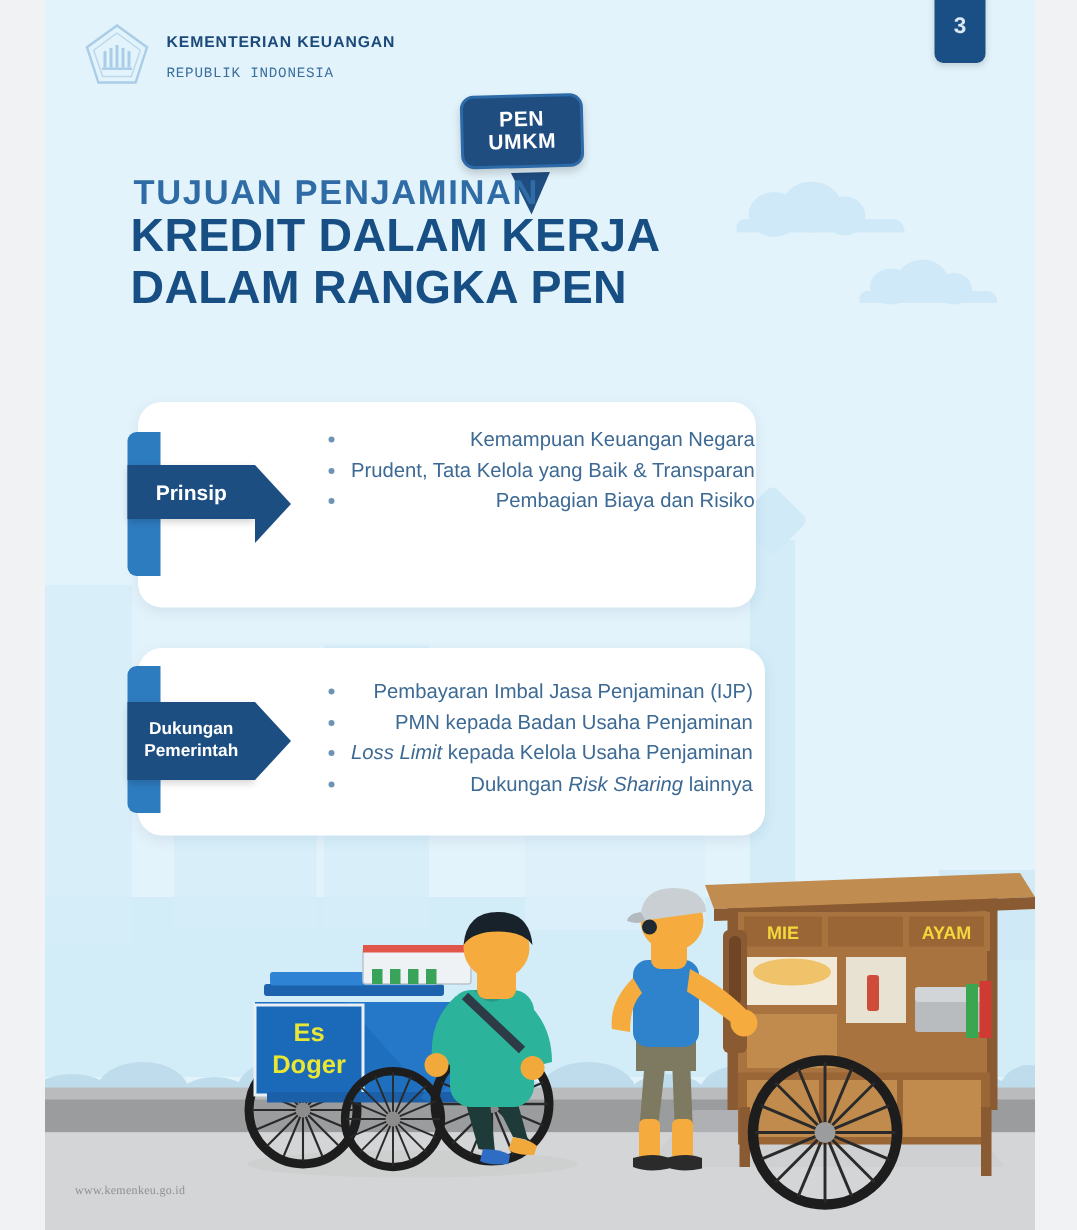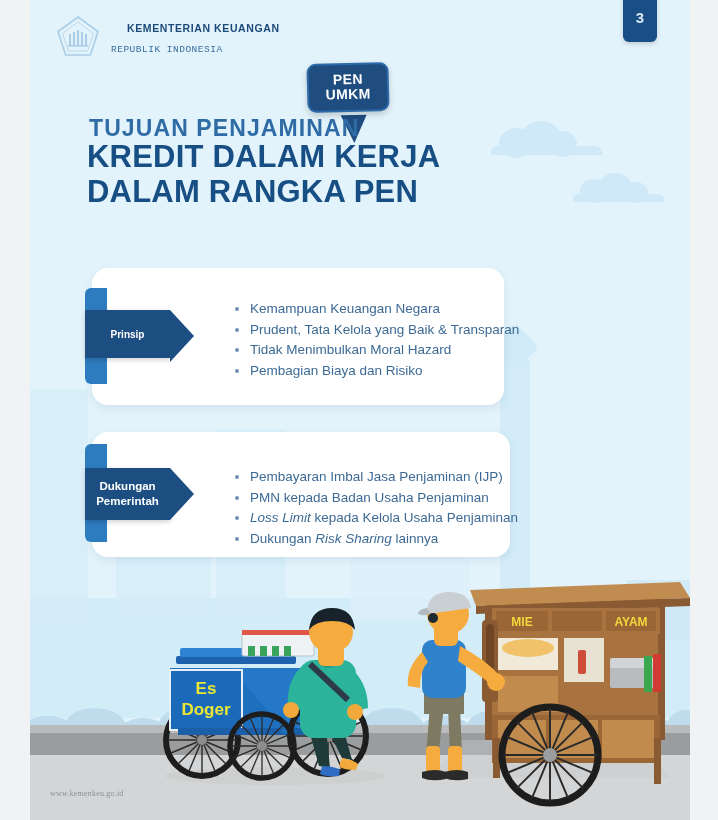--- a/index.html
+++ b/index.html
@@ -32,21 +32,21 @@
   .treeline{position:absolute;left:0;top:700px;width:100%;height:46px;}
   .treeline i{position:absolute;display:block;background:#bedcec;border-radius:50% 50% 0 0;}
   .road{position:absolute;left:0;top:733px;width:100%;height:22px;background:#9a9c9e;}
   .ground{position:absolute;left:0;top:755px;width:100%;height:65px;background:#d4d5d6;}
   .curb{position:absolute;left:0;top:725px;width:100%;height:9px;background:#b9bbbd;}
 
   
   .logo-row{position:absolute;left:25px;top:14px;display:flex;align-items:center;gap:10px;}
   .logo-mark{width:46px;height:46px;position:relative;}
   .ministry{line-height:1.25;}
-  .ministry .l1{font-size:10.5px;font-weight:bold;letter-spacing:.6px;color:#1b4a7a;margin-left:16px;}
+  .ministry .l1{font-size:10.5px;font-weight:bold;letter-spacing:.6px;color:#1b4a7a;}
   .ministry .l2{font-size:9.5px;letter-spacing:.5px;color:#3a6f9e;font-family:Liberation Mono, monospace;}
 
   .pagebadge{position:absolute;right:33px;top:-8px;width:34px;height:50px;
              background:#1a4f86;border-radius:6px;display:flex;align-items:center;
              justify-content:center;color:#dce9f5;font-size:15px;font-weight:bold;
              box-shadow:0 2px 4px rgba(0,0,0,.15);}
 
   
   .pen-tag{position:absolute;left:277px;top:63px;width:82px;}
   .pen-box{background:#1f4d80;border:2.5px solid #2c6aa8;border-radius:9px;
@@ -73,26 +73,26 @@
   .card.c2{left:62px;top:432px;width:418px;height:125px;}
 
   .tab{position:absolute;width:22px;background:#2e7cc0;border-radius:6px 0 0 6px;}
   .chev{position:absolute;background:#1c4e82;display:flex;align-items:center;
         justify-content:center;color:#fff;font-weight:bold;text-align:center;
         box-shadow:0 2px 5px rgba(0,0,0,.18);}
   .chev::after{content:"";position:absolute;right:-24px;top:0;width:0;height:0;
         border-top:calc(var(--h)/2) solid transparent;
         border-bottom:calc(var(--h)/2) solid transparent;
         border-left:24px solid #1c4e82;}
-  .chev.ch1{--h:52px;left:55px;top:310px;width:85px;height:48px;font-size:10px;}
+  .chev.ch1{--h:52px;left:55px;top:310px;width:85px;height:36px;font-size:14px;}
   .chev.ch2{--h:52px;left:55px;top:468px;width:85px;height:52px;font-size:11.5px;line-height:1.3;}
   .tab.t1{left:55px;top:288px;height:96px;}
   .tab.t2{left:55px;top:444px;height:98px;}
 
-  ul.bullets{position:absolute;margin:16px;padding:0;list-style:none;color:#3d6a94;}
+  ul.bullets{position:absolute;margin:0;padding:0;list-style:none;color:#3d6a94;text-align:right;}
   ul.bullets li{position:relative;padding-left:18px;font-size:13.5px;line-height:1.52;
                 white-space:nowrap;}
   ul.bullets li::before{content:"";position:absolute;left:3px;top:8px;width:4px;height:4px;
                 border-radius:50%;background:#6d93b6;}
   ul.bullets.u1{left:186px;top:283px;}
   ul.bullets.u2{left:186px;top:451px;}
   ul.bullets i{font-style:italic;}
 
   .footer{position:absolute;left:20px;top:789px;font-size:8px;color:#8e9093;letter-spacing:.2px;font-family:Liberation Serif, serif;}
 
@@ -185,21 +185,20 @@
     <span>KREDIT DALAM KERJA</span><br>
     <span>DALAM RANGKA PEN</span>
   </div>
 
   <div class="card c1"></div>
   <div class="tab t1"></div>
   <div class="chev ch1">Prinsip</div>
   <ul class="bullets u1">
     <li><span>Kemampuan Keuangan Negara</span></li>
     <li><span>Prudent, Tata Kelola yang Baik &amp; Transparan</span></li>
-    <li><span>Tidak Menimbulkan Moral Hazard</span></li>
     <li><span>Pembagian Biaya dan Risiko</span></li>
   </ul>
 
   <div class="card c2"></div>
   <div class="tab t2"></div>
   <div class="chev ch2">
     <span>
       <span>Dukungan</span><br>
       <span>Pemerintah</span>
     </span>

